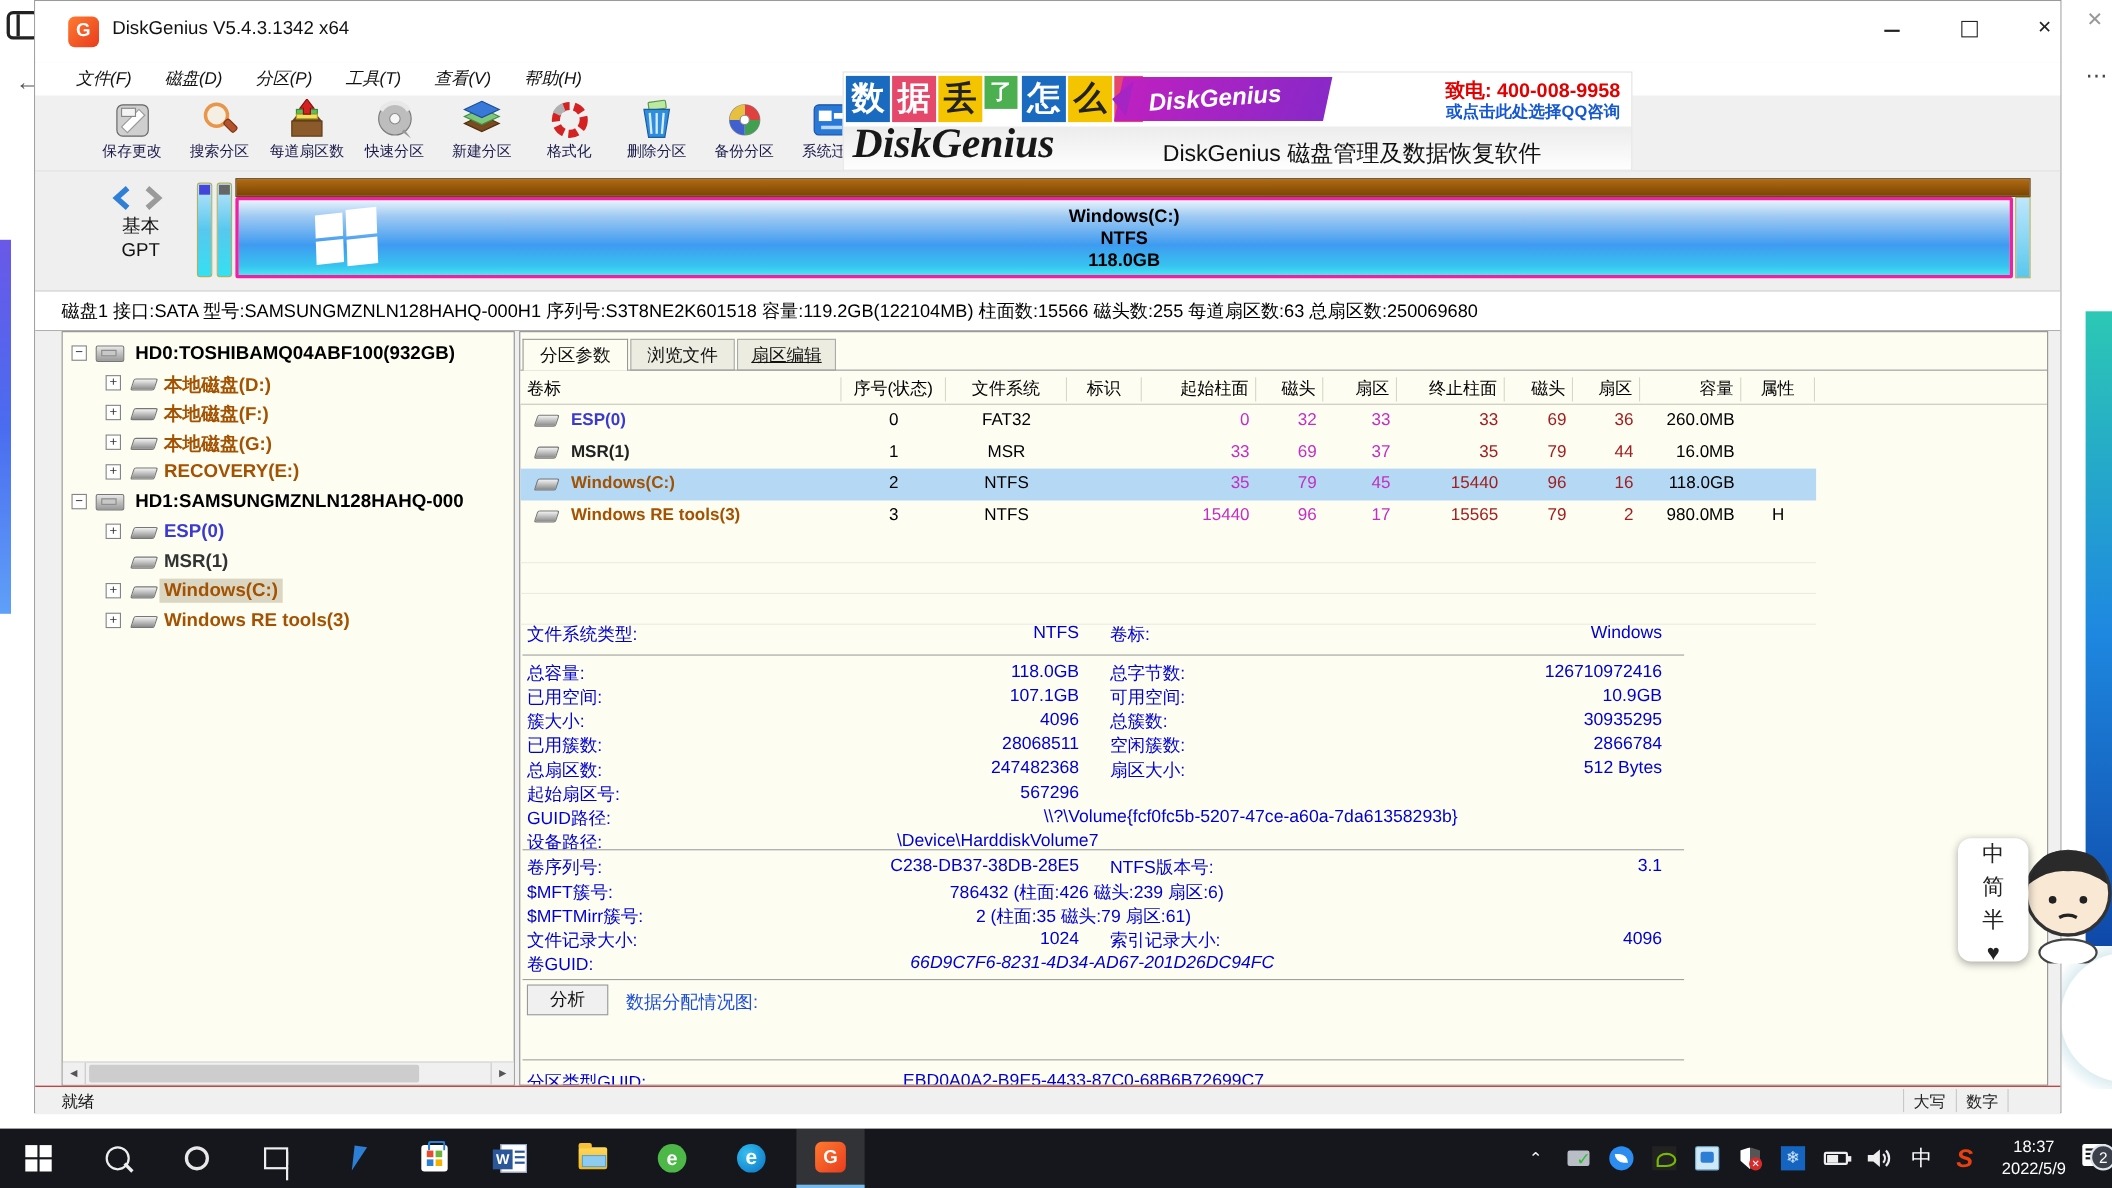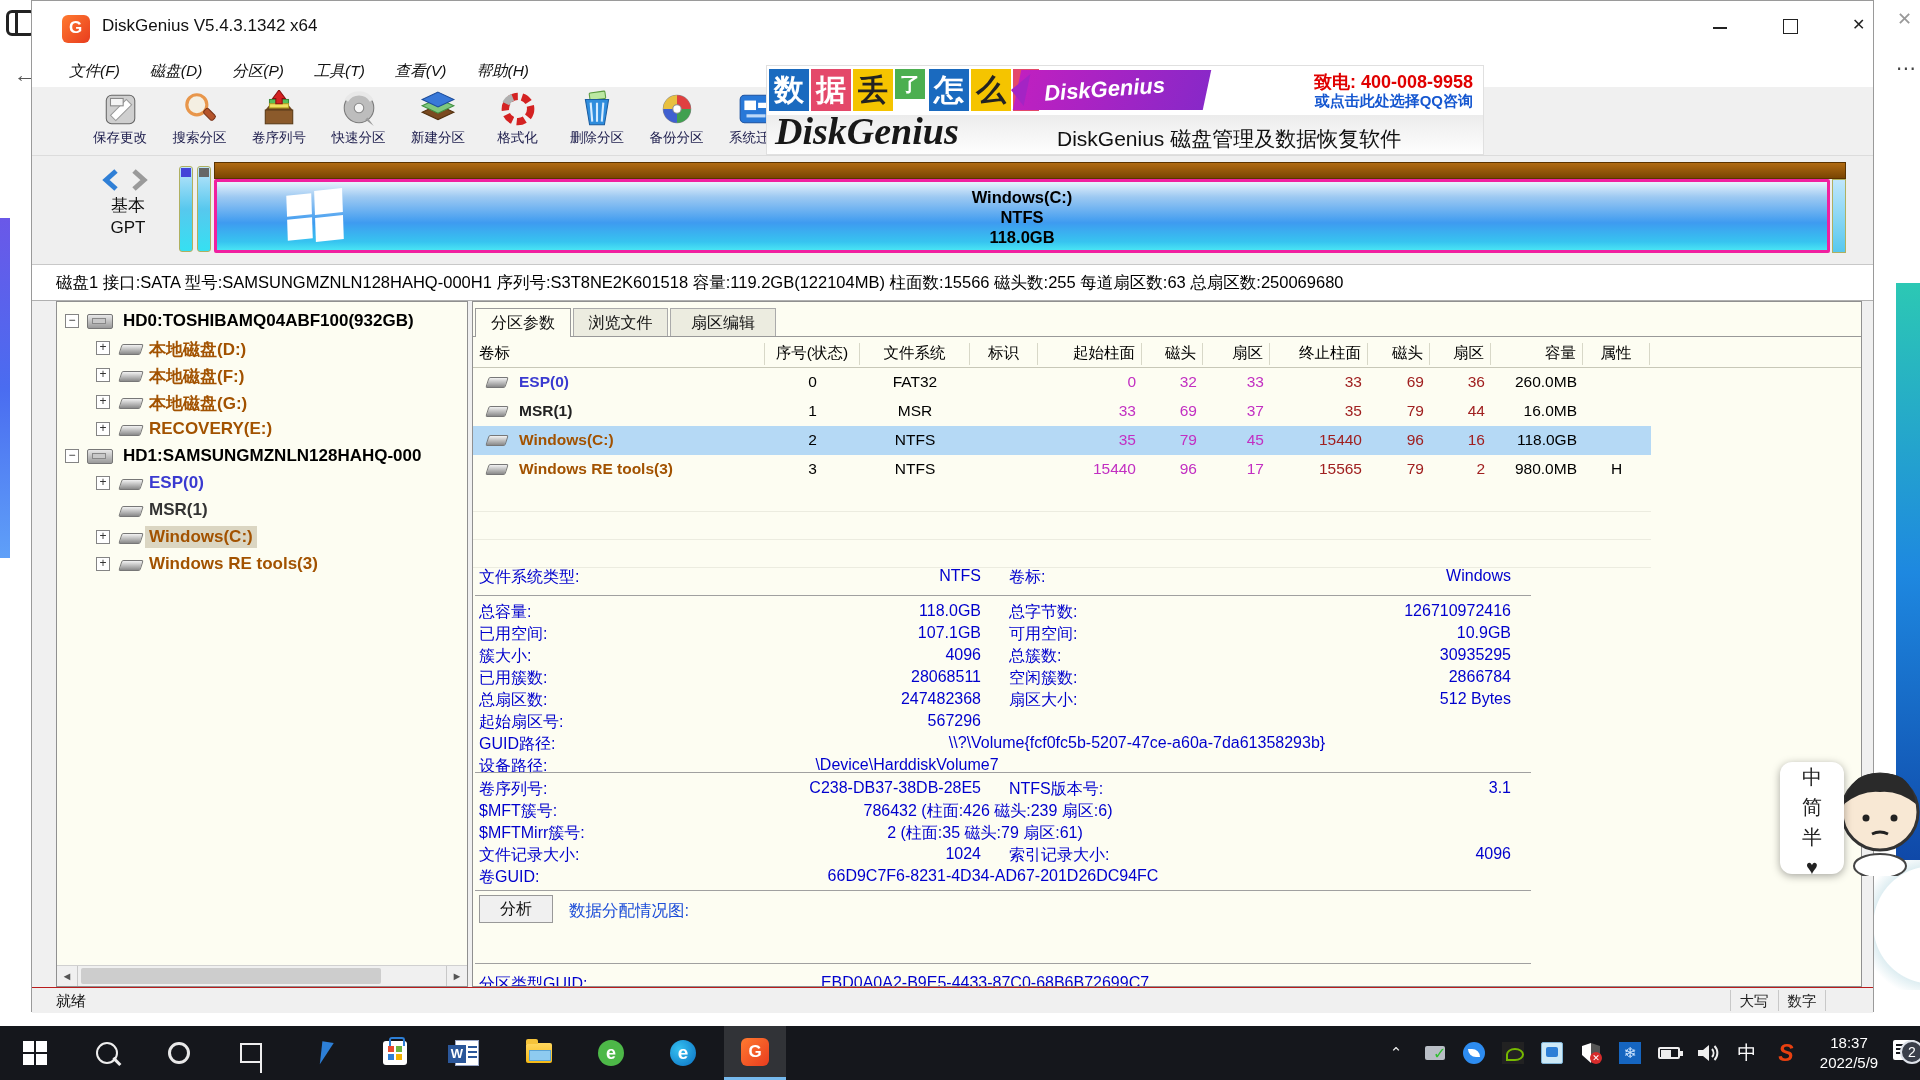--- a/index.html
+++ b/index.html
@@ -108,21 +108,21 @@
   .tree-label { position:absolute; top:2px; font-size:17px; font-weight:bold; white-space:nowrap; padding:1px 4px; }
   #tree-hscroll { position:absolute; left:0; bottom:0; width:100%; height:21px; background:#f0f0f0; border-top:1px solid #d0d0d0; }
   .sbtn { position:absolute; top:0; width:21px; height:20px; background:#f0f0f0; color:#555; font-size:11px; line-height:20px; text-align:center; }
   #tree-thumb { position:absolute; left:24px; top:2px; width:300px; height:16px; background:#cdcdcd; border-radius:2px; }
 
   
   #rightpanel { position:absolute; left:440px; top:0; width:1390px; height:686px; background:#fdfdf2; border:1px solid #909090; overflow:hidden; }
   .tab { position:absolute; top:6px; height:29px; text-align:center; font-size:16px; color:#111; padding-top:4px; }
   #tab0 { left:2px; width:96px; background:#fdfdf2; border:1px solid #999; border-bottom:none; z-index:2; }
   #tab1 { left:100px; width:95px; background:#ecece0; border:1px solid #aaa; }
-  #tab2 { left:197px; width:106px; background:#ecece0; border:1px solid #aaa; }
+  #tab2 { left:197px; width:90px; background:#ecece0; border:1px solid #aaa;text-decoration:underline; }
   #tabline { position:absolute; left:0; top:34px; width:100%; height:1px; background:#999; z-index:1; }
 
   #thead { position:absolute; left:0; top:35px; width:100%; height:31px; background:#fdfdf2; border-bottom:1px solid #c8c8b8; }
   .hcell { position:absolute; top:6px; font-size:15.5px; color:#000; padding:0 6px; border-right:1px solid #d8d8c8; height:22px; }
   .trow { position:absolute; left:0; width:1178px; height:29px; }
   .trow.sel { background:#b5d9f5; }
   .tcell { position:absolute; top:5px; font-size:15.5px; color:#000; padding:0 6px; white-space:nowrap; }
   .al-r { text-align:right; } .al-c { text-align:center; }
   .num-start { color:#c22fc2; } .num-end { color:#a02020; }
   .rowname { font-weight:bold; }
@@ -135,21 +135,21 @@
   .dlbl { position:absolute; font-size:16px; color:#0000cd; white-space:nowrap; }
   .dval { position:absolute; font-size:16px; color:#0000cd; white-space:nowrap; }
   .l1 { left:6px; } .l2 { left:536px; }
   .v1 { left:206px; width:302px; text-align:right; }
   .v2 { left:736px; width:302px; text-align:right; }
   .dval.wide { text-align:center; width:400px; }
   .vw-guidpath { left:354px !important; width:620px !important; }
   .vw-devpath  { left:234px !important; }
   .vw-mft      { left:315px !important; }
   .vw-mftmirr  { left:312px !important; }
-  .vw-volguid  { left:320px !important; }
+  .vw-volguid  { left:320px !important;font-style:italic; }
   .dsep { position:absolute; left:2px; width:1056px; height:1px; background:#a0a0a0; }
   #analyze-btn { position:absolute; left:6px; top:593px; width:74px; height:28px; background:#f0f0f0;
     border:1px solid #999; font-size:16px; color:#111; text-align:center; padding-top:3px; }
   #alloc-label { position:absolute; left:96px; top:598px; font-size:16.5px; color:#1d4ed8; }
   #pttype-row { top:672px; }
 
   
   #statusbar { position:absolute; left:0; top:986px; width:100%; height:26px; background:#f0f0f0; border-top:1px solid #b91c1c; }
   #status-left { position:absolute; left:24px; top:4px; font-size:15px; color:#111; }
   .status-cell { position:absolute; top:2px; width:47px; height:21px; border-left:1px solid #c8c8c8; text-align:center; font-size:14.5px; color:#222; padding-top:2px; }
@@ -265,21 +265,21 @@
         <div class="tool-label">搜索分区</div>
       </div>
       <div class="tool-btn" style="left: 207px;">
         <div class="tool-icon"><svg width="38" height="38" viewBox="0 0 36 36">
             <polygon points="5,19 31,19 26,13 10,13" fill="#6e4520"></polygon>
             <rect x="5" y="19" width="26" height="13" fill="#8b5a2b" stroke="#5a3a16"></rect>
             <rect x="9" y="9" width="18" height="4" fill="#58c058" stroke="#3a8a3a"></rect>
             <rect x="9" y="13" width="18" height="4" fill="#f0e060" stroke="#b0a020"></rect>
             <polygon points="18,0 24,8 21,8 21,13 15,13 15,8 12,8" fill="#d42222" stroke="#8a1010"></polygon>
           </svg></div>
-        <div class="tool-label">卷序列号</div>
+        <div class="tool-label">每道扇区数</div>
       </div>
       <div class="tool-btn" style="left: 286.5px;">
         <div class="tool-icon"><svg width="38" height="38" viewBox="0 0 36 36">
             <circle cx="18" cy="17" r="14" fill="#bdbdbd" stroke="#7a7a7a"></circle>
             <path d="M6 10 A14 14 0 0 1 30 10" fill="none" stroke="#e8e8e8" stroke-width="4"></path>
             <circle cx="18" cy="17" r="4.5" fill="#f6f6f6" stroke="#8a8a8a"></circle>
             <polygon points="24,28 32,34 26,26" fill="#9a9a9a"></polygon>
           </svg></div>
         <div class="tool-label">快速分区</div>
       </div>

